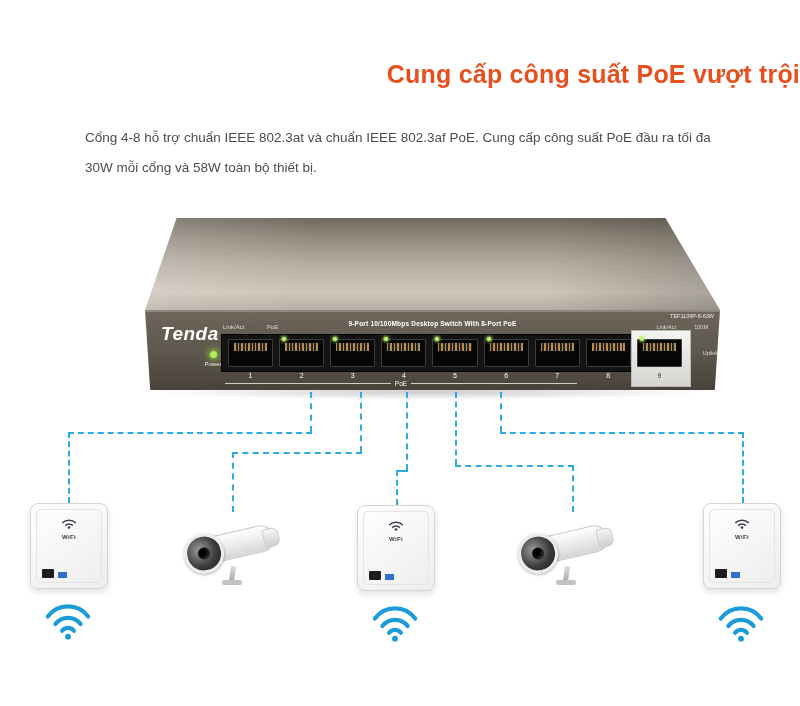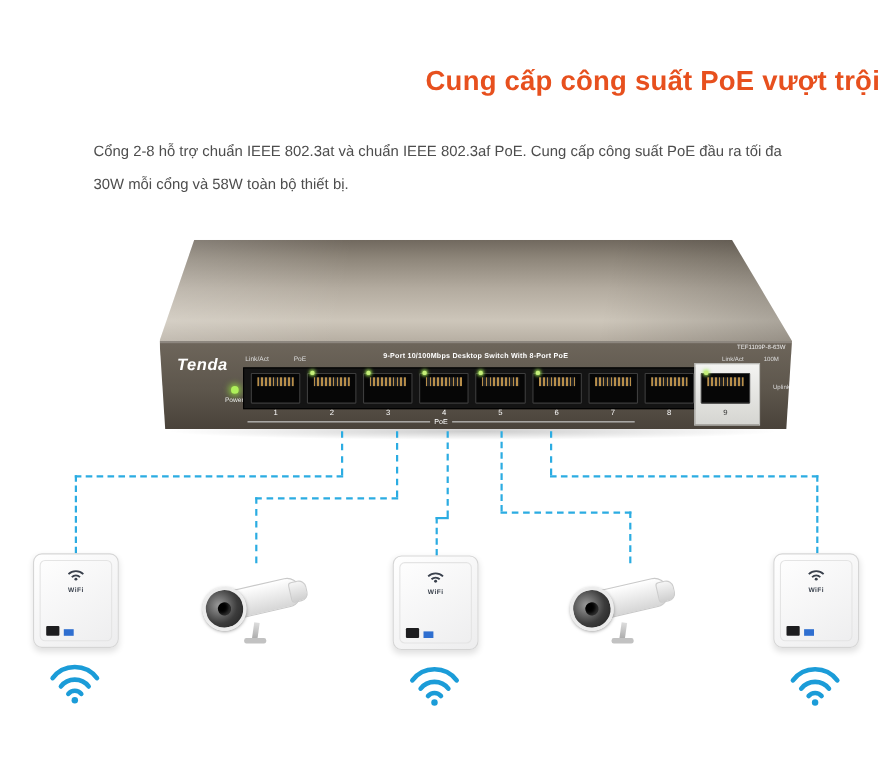--- a/index.html
+++ b/index.html
@@ -38,21 +38,21 @@
   .switch-front{
     position:absolute;left:0;top:92px;width:100%;height:80px;
     background:linear-gradient(to bottom,#6e665b 0%,#5d564c 55%,#49423a 100%);
     clip-path:polygon(0 0,100% 0,99.1% 100%,0.9% 100%);
   }
   .switch-front::before{
     content:"";position:absolute;top:0;left:0;right:0;height:2px;background:rgba(255,255,255,.22);
   }
   .brand{
     position:absolute;left:16px;top:13px;color:#fff;font-style:italic;
-    font-weight:bold;font-size:15px;letter-spacing:.5px;
+    font-weight:bold;font-size:19px;letter-spacing:.5px;
   }
   .power{position:absolute;left:58px;top:41px;width:20px;text-align:center;}
   .power-led{
     width:7px;height:7px;border-radius:50%;background:#aef05a;margin:0 auto;
     box-shadow:0 0 6px 2px rgba(150,230,60,.8);
   }
   .power-label{color:#e8e8e8;font-size:6px;margin-top:3px;}
   .tiny{color:#ddd;font-size:6px;position:absolute;}
   .linkact-left{left:78px;top:14px;}
   .poe-left{left:122px;top:14px;}
@@ -134,21 +134,21 @@
 
   
   .wifi{position:absolute;width:54px;height:42px;}
 </style>
 </head>
 <body>
 
 <div class="canvas">
 
   <h1 class="title">Cung cấp công suất PoE vượt trội</h1>
-  <p class="desc">Cổng 2-8 hỗ trợ chuẩn IEEE 802.3at và chuẩn IEEE 802.3af PoE. Cung cấp công suất PoE đầu ra tối đa 30W mỗi cổng và 58W toàn bộ thiết bị.</p>
+  <p class="desc">Cổng 4-8 hỗ trợ chuẩn IEEE 802.3at và chuẩn IEEE 802.3af PoE. Cung cấp công suất PoE đầu ra tối đa 30W mỗi cổng và 58W toàn bộ thiết bị.</p>
 
   <div class="switch-shadow"></div>
   <div class="switch">
     <div class="switch-top"></div>
     <div class="switch-front">
       <div class="brand">Tenda</div>
       <div class="power">
         <div class="power-led"></div>
         <div class="power-label">Power</div>
       </div>

